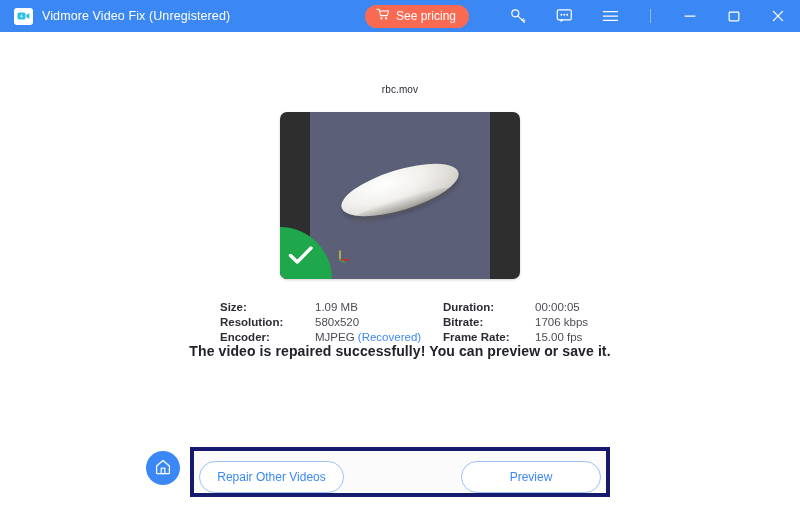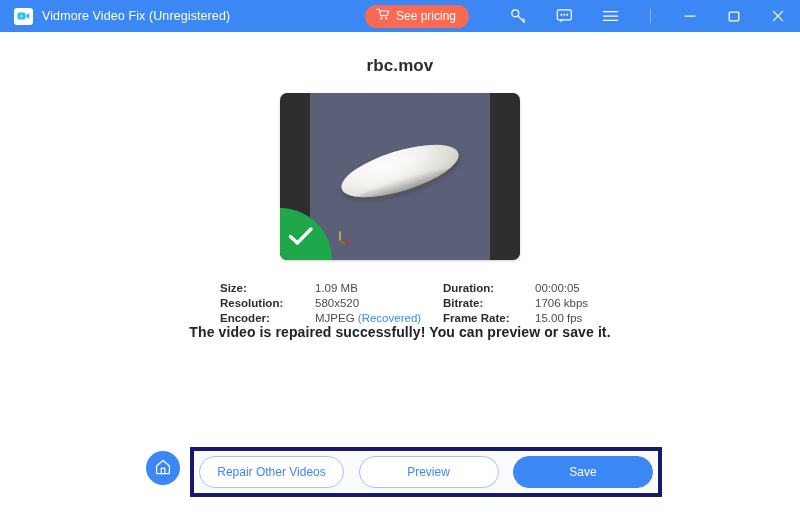--- a/index.html
+++ b/index.html
@@ -117,23 +117,23 @@
   .content {
     flex: 1;
     position: relative;
     background: #ffffff;
     display: flex;
     flex-direction: column;
     align-items: center;
   }
 
   .filename {
-    margin-top: 24px;
-    font-size: 17px;
-    font-weight: bold;
+    margin-top: 52px;
+    font-size: 10px;
+    font-weight: normal;
     color: #2b2b35;
     letter-spacing: 0.1px;
   }
 
   
   .thumb-wrap {
     margin-top: 17px;
     position: relative;
     width: 240px;
     height: 167px;
@@ -260,26 +260,26 @@
     display: flex;
     align-items: center;
     justify-content: center;
     cursor: pointer;
   }
 
   .btn-group {
     position: absolute;
     left: 190px;
     top: 0;
-    width: 472px;
+    width: 420px;
     height: 50px;
     border: 4px solid #151a6e;
     background: #fbfbfb;
     display: flex;
-    align-items: center;
+    align-items: flex-end;
     justify-content: space-between;
     padding: 0 5px;
   }
 
   .btn {
     height: 32px;
     border-radius: 16px;
     font-size: 12px;
     display: flex;
     align-items: center;
@@ -436,18 +436,17 @@
           <svg width="18" height="18" viewBox="0 0 18 18">
             <path d="M2.6 8.0 L9 2.6 L15.4 8.0 L15.4 15.0 Q15.4 15.6 14.8 15.6 L3.2 15.6 Q2.6 15.6 2.6 15.0 Z" fill="none" stroke="#ffffff" stroke-width="1.25" stroke-linejoin="round"></path>
             <rect x="7.2" y="10.2" width="3.6" height="5.4" fill="none" stroke="#ffffff" stroke-width="1.15"></rect>
           </svg>
         </span>
       </button>
 
       <div class="btn-group">
         <div class="btn btn-outline btn-repair">Repair Other Videos</div>
         <div class="btn btn-outline btn-preview">Preview</div>
-        <div class="btn btn-primary">Save</div>
       </div>
     </div>
 
   </div>
 </div>
 
 </body></html>

